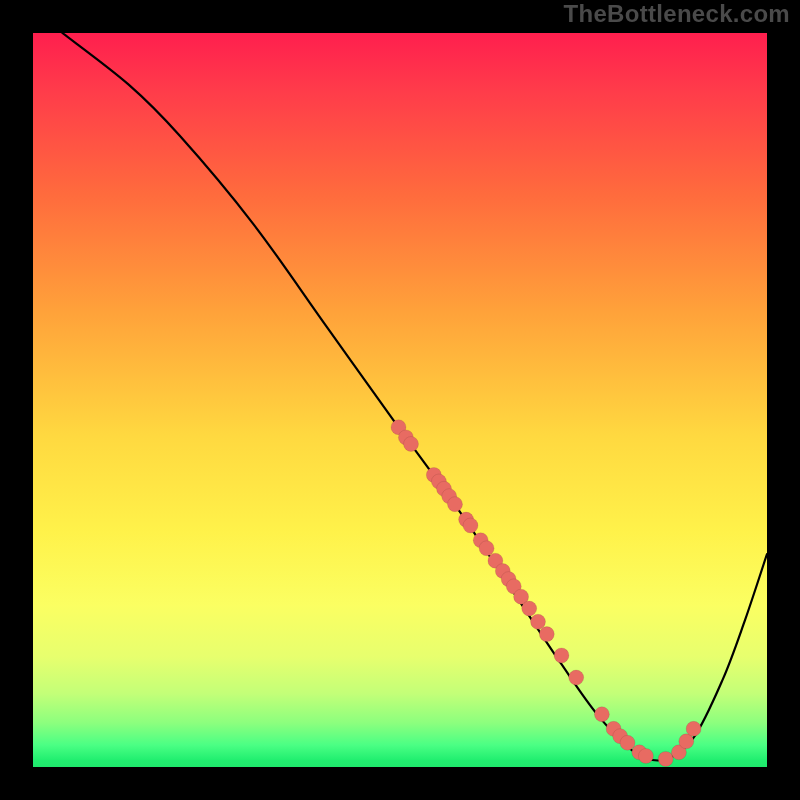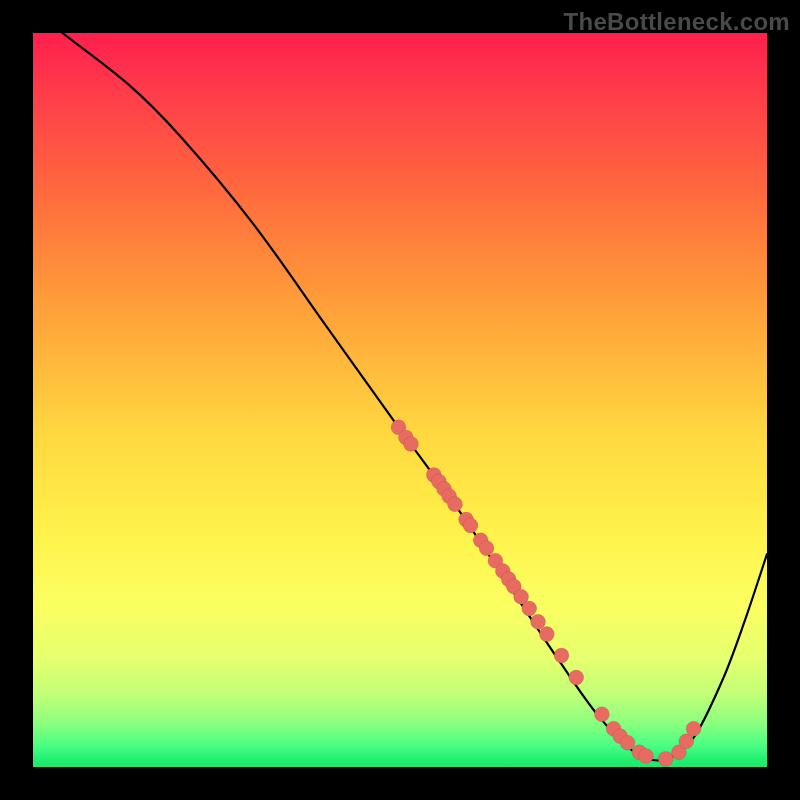--- a/index.html
+++ b/index.html
@@ -12,21 +12,21 @@
     font-family: Arial, Helvetica, sans-serif;
   }
   .frame {
     position: relative;
     width: 800px;
     height: 800px;
     background: #000;
   }
   .watermark {
     position: absolute;
-    top: 8px;
+    top: 0;
     right: 10px;
     color: #4a4a4a;
     font-size: 24px;
     font-weight: 600;
     letter-spacing: 0.3px;
     z-index: 5;
   }
   .plot {
     position: absolute;
     left: 33px;

